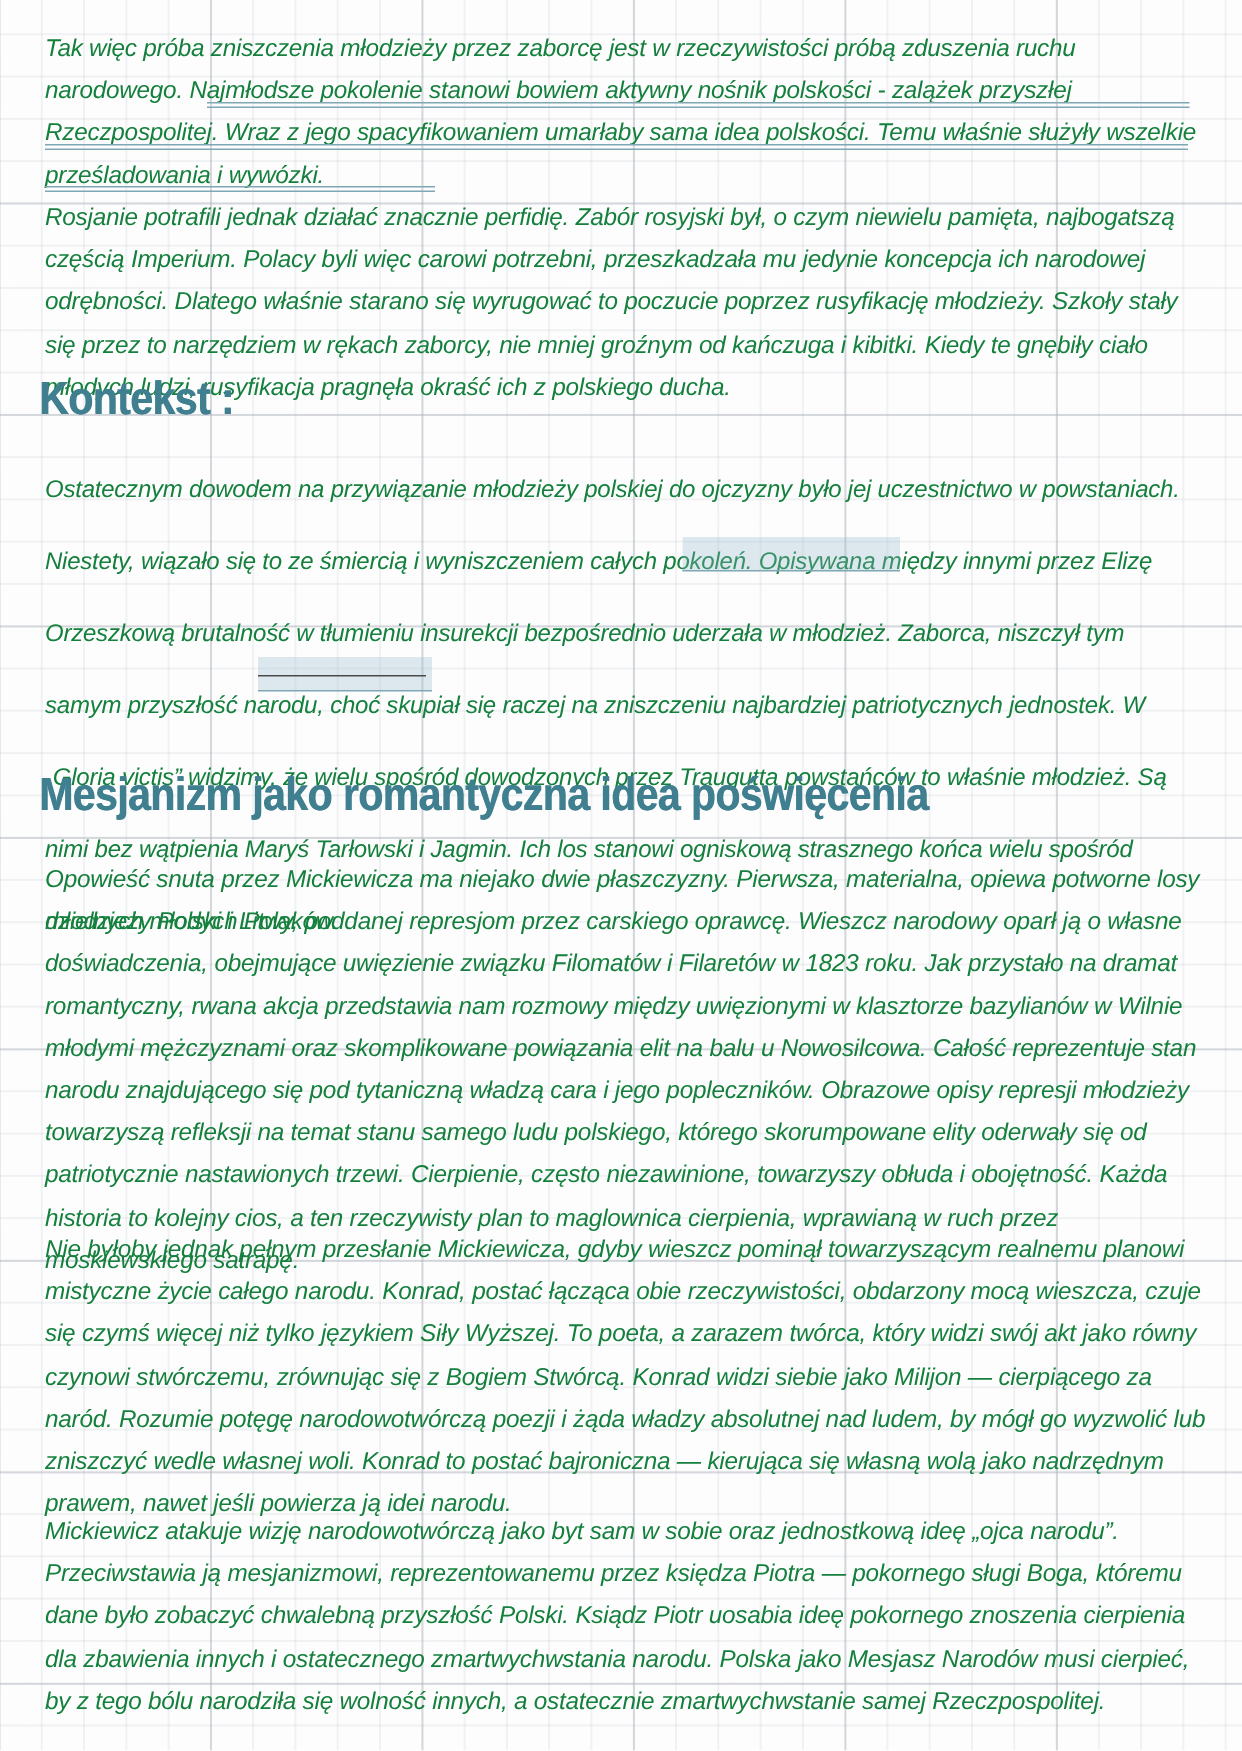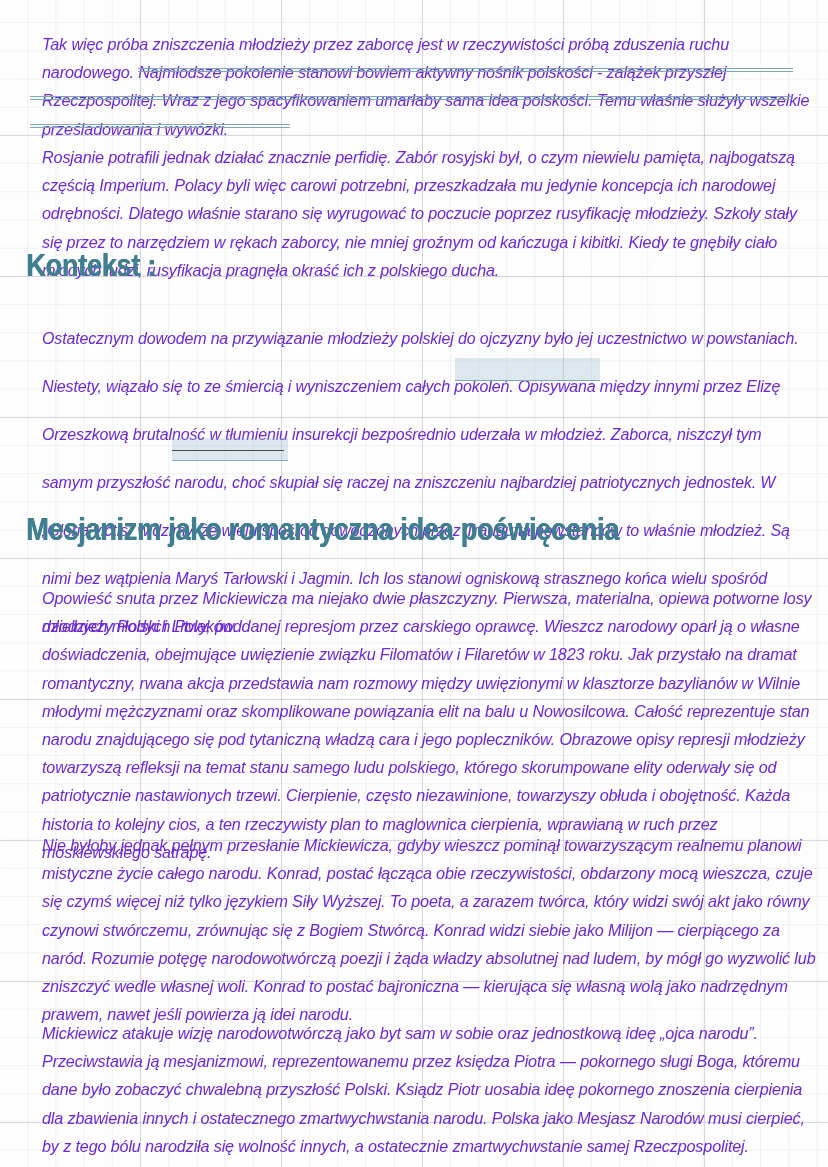--- a/index.html
+++ b/index.html
@@ -44,26 +44,26 @@
     width: 828px;
     height: 1167px;
     padding: 0;
     box-sizing: border-box;
   }
 
   
   .para {
     position: absolute;
     font-style: italic;
-    color: #6d28d9;
+    color: #15803d;
     font-family: "Liberation Sans", sans-serif;
     letter-spacing: -0.15px;
     text-align: left;
     white-space: pre-wrap;
-    margin: 12px;
+    margin: 0;
   }
 
   
   .sz-sm  { font-size: 16.2px; line-height: 28.2px; }
   .sz-md  { font-size: 16px; line-height: 48px; }
 
   
   .heading {
     position: absolute;
     font-family: "Liberation Sans Narrow", "Liberation Sans", sans-serif;

